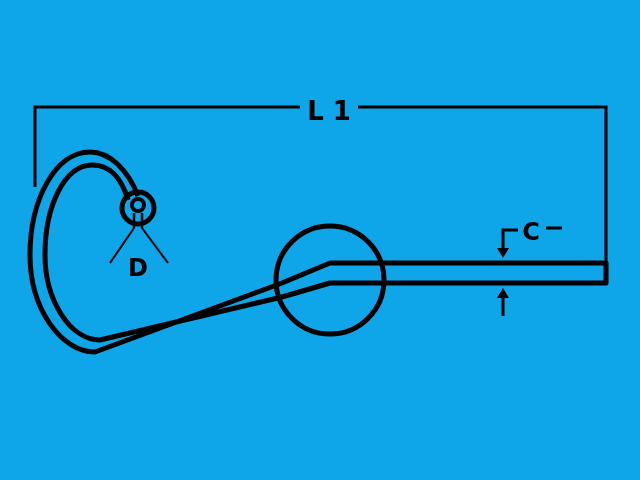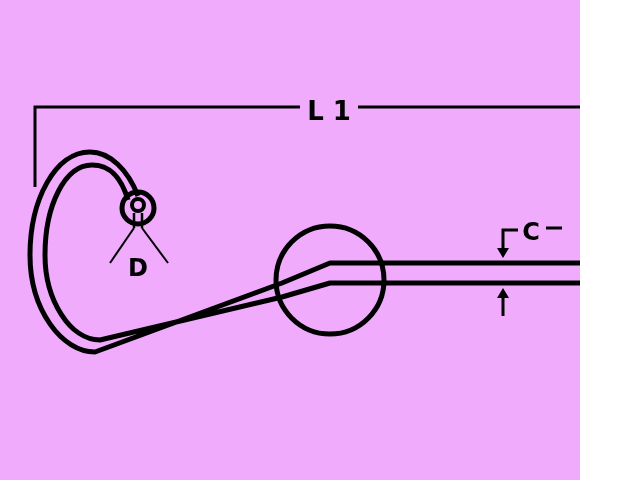--- a/index.html
+++ b/index.html
@@ -1,16 +1,16 @@
 <!DOCTYPE html>
 <html><head>
   <meta charset="utf-8">
   <style>
     html, body { margin: 0; padding: 0; background: #ffffff; }
-    #canvas { position: relative; width: 580px; height: 480px; overflow: hidden; background: #f0abfc; }
+    #canvas { position: relative; width: 640px; height: 480px; overflow: hidden; background: #0ea5e9; }
     svg { position: absolute; left: 0; top: 0; }
     .lbl { font-family: "DejaVu Sans", sans-serif; font-weight: bold; fill: #000; }
   </style>
 </head>
 <body>
 
 <div id="canvas">
   <svg width="640" height="480" viewBox="0 0 640 480">
 
     <g fill="none" stroke="#000" stroke-width="3">

